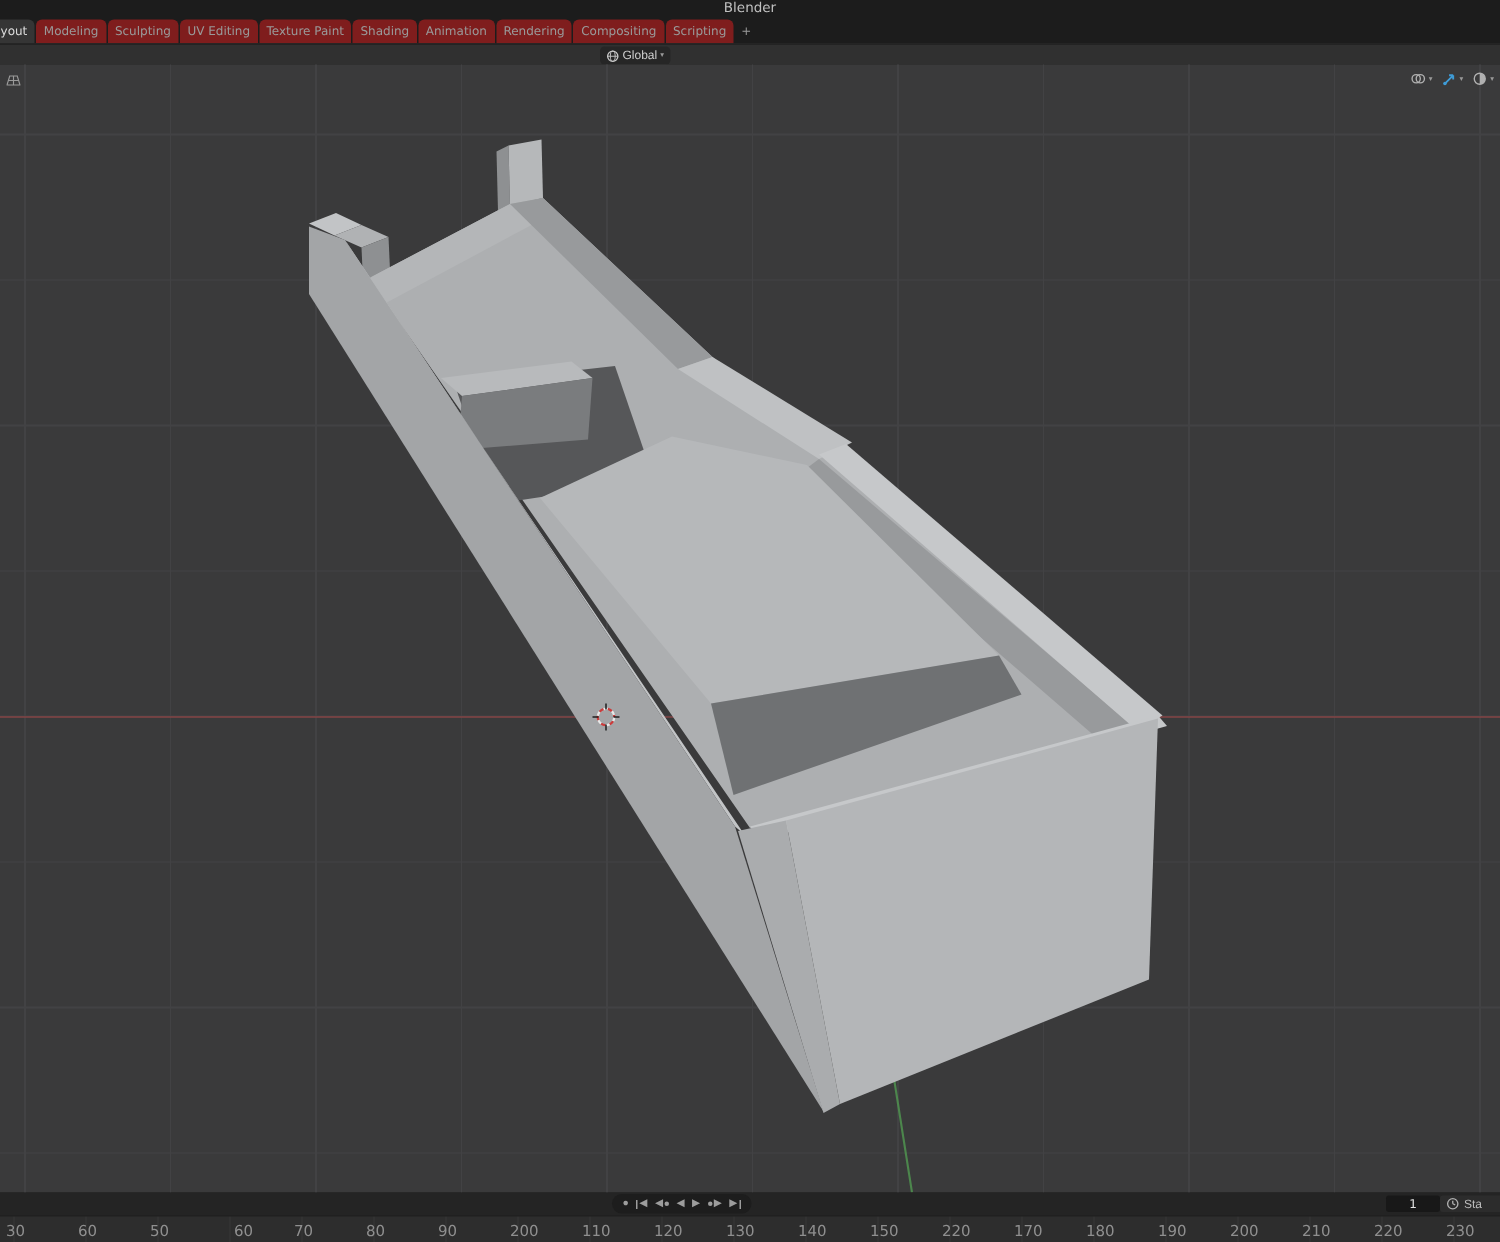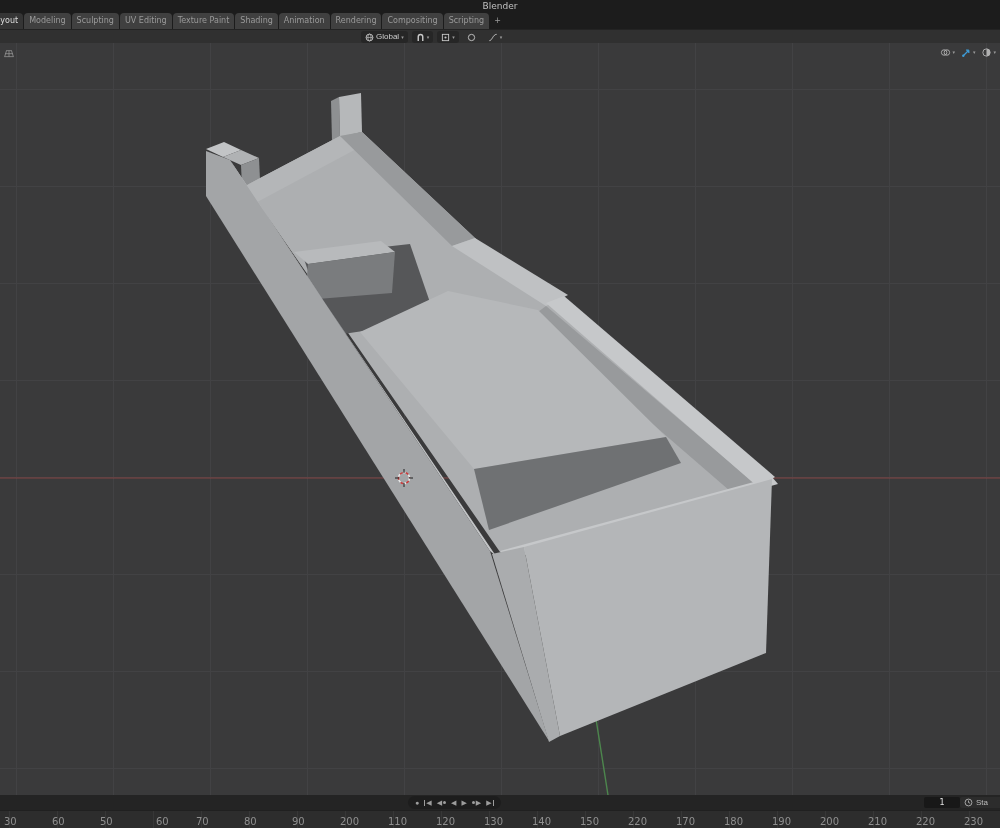--- a/index.html
+++ b/index.html
@@ -6,27 +6,27 @@
   body{
     width:1000px;height:828px;position:relative;overflow:hidden;
     background:#1c1c1c;font-family:"DejaVu Sans",sans-serif;
     -webkit-font-smoothing:antialiased;
   }
   
   .titlebar{height:12px;background:#1c1c1c;display:flex;align-items:center;justify-content:center;}
   .titlebar .title{font-size:9px;color:#c0c0c0;line-height:12px;}
   
   .tabsrow{height:17px;background:#1c1c1c;display:flex;align-items:flex-end;gap:1px;overflow:hidden;}
-  .tab{height:16px;line-height:16px;font-size:8px;color:#9a9a9a;background:#404040;
+  .tab{height:16px;line-height:16px;font-size:8px;color:#9a9a9a;background:#7f1d1d;
        padding:0 5px;border-radius:4px 4px 0 0;white-space:nowrap;cursor:default;}
   .tab.active{background:#353535;color:#dcdcdc;margin-left:-14px;}
   .tab.add{background:transparent;color:#9a9a9a;padding:0 4px;}
   
   .toolrow{height:14px;background:#303030;position:relative;border-top:1px solid #232323;box-sizing:border-box;}
-  .cluster{position:absolute;left:361px;top:1px;height:12px;display:flex;align-items:center;gap:4px;}
+  .cluster{position:absolute;left:400px;top:1px;height:12px;display:flex;align-items:center;gap:4px;flex-direction:column;}
   .ts-btn{display:flex;align-items:center;gap:2px;background:#262626;border:none;border-radius:3px;
           height:12px;padding:0 4px;color:#cfcfcf;font-size:8px;line-height:12px;}
   .ts-btn.plain{background:transparent;}
   .caret{font-size:5px;color:#9a9a9a;}
   
   .viewport{
     position:absolute;top:43px;left:0;width:1000px;height:752px;
     background-color:#3a3a3b;
     background-image:
       repeating-linear-gradient(90deg,#424244 0,#424244 1px,transparent 1px,transparent 97px),

